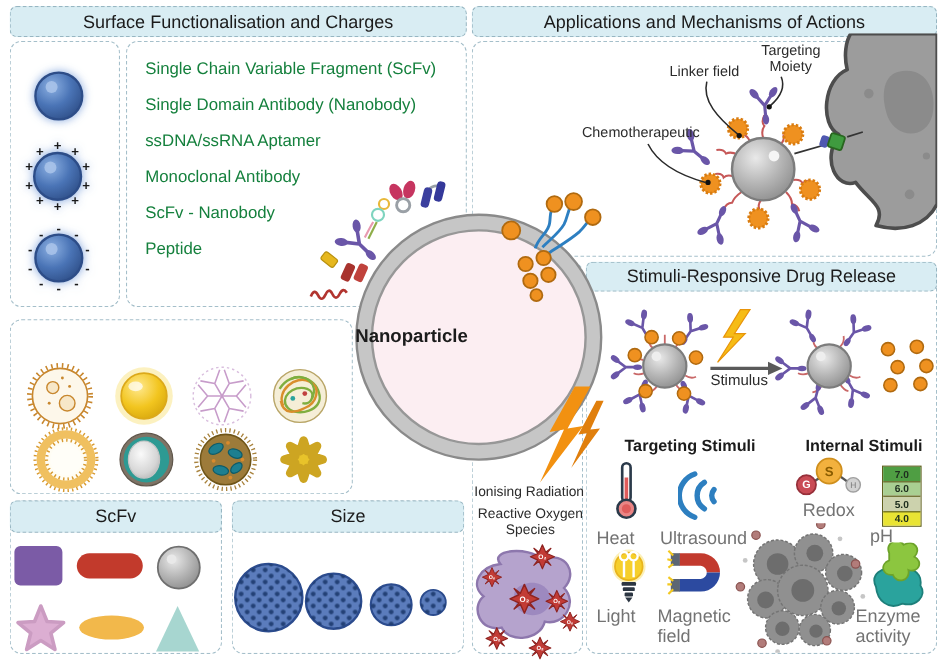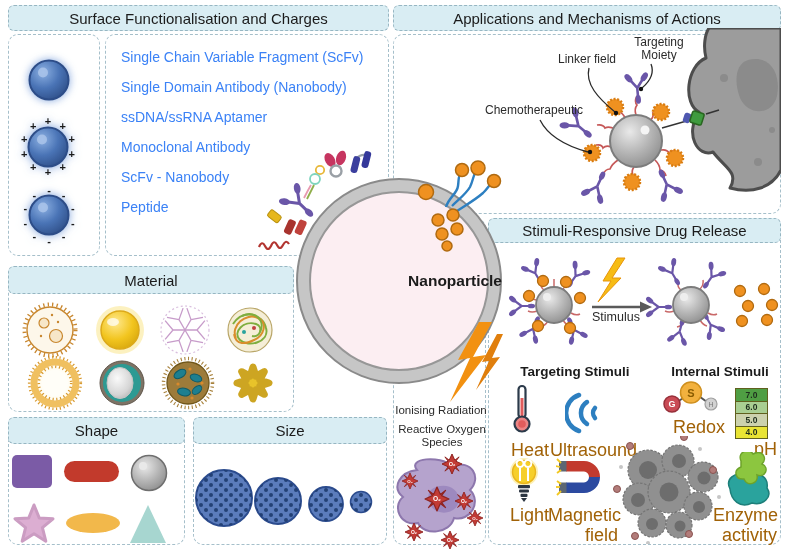--- a/index.html
+++ b/index.html
@@ -7,30 +7,30 @@
     font-family:"Liberation Sans",sans-serif;overflow:hidden;color:#1b1b1b}
   .band{position:absolute;z-index:2;background:#d9edf3;border:1.5px dashed #97b6c2;
     border-radius:6px;display:flex;align-items:center;justify-content:center;
     font-weight:400;font-size:15px;box-sizing:border-box}
   .panel{position:absolute;z-index:1;border:1.5px dashed #a5bfca;border-radius:10px;
     background:#fff;box-sizing:border-box}
   .art{position:absolute}
   .lbl{position:absolute;z-index:3;font-size:12px;color:#2b2b2b;text-align:center;line-height:1.12}
   .nowrap{white-space:nowrap}
   .h2{position:absolute;z-index:3;font-weight:700;font-size:13.5px;text-align:center}
-  .iclbl{position:absolute;z-index:3;font-size:18px;color:#a16207;text-align:right;line-height:1.1}
+  .iclbl{position:absolute;z-index:3;font-size:15px;color:#737373;text-align:left;line-height:1.1}
   .ligand-list{position:absolute;z-index:3;left:121px;top:42px}
-  .ligand-list div{height:30px;display:flex;align-items:center;font-size:14px;color:#3b82f6}
+  .ligand-list div{height:30px;display:flex;align-items:center;font-size:14px;color:#15803d}
   .chg{font-size:11px;font-weight:700;fill:#1a1a1a}
   .chgglow{filter:drop-shadow(0 0 4px rgba(110,150,215,.85))}
   #ring{position:absolute;z-index:4;left:296px;top:178px;width:206px;height:206px;
     border-radius:50%;background:#c6c6c6;border:2.5px solid #8a8a8a;box-sizing:border-box}
   #inner{position:absolute;z-index:4;left:309px;top:191px;width:180px;height:180px;
     border-radius:50%;background:#fceef2;border:2px solid #979797;box-sizing:border-box}
-  #np-label{position:absolute;z-index:5;left:296px;top:272px;width:206px;text-align:right;
+  #np-label{position:absolute;z-index:5;left:296px;top:272px;width:206px;text-align:left;
     font-weight:700;font-size:15.5px}
   .ph{position:absolute;z-index:3;left:735px;top:388px;width:33px;border:1.5px solid #60601e;box-sizing:border-box}
   .ph div{height:11.5px;border-top:1.2px solid #60601e;font-size:8.5px;font-weight:700;color:#1e2e1e;
     display:flex;align-items:center;justify-content:center}
   .ph div:first-child{border-top:none}
   .ph .c0{background:#4f9e43}.ph .c1{background:#a9cf92}.ph .c2{background:#ccd2ad}.ph .c3{background:#e9e434}
 </style>
 </head>
 <body>
 
@@ -71,22 +71,21 @@
       <g id="star8">
         <polygon points="10,0 3.8,2.8 7.1,7.1 2.8,3.8 0,10 -2.8,3.8 -7.1,7.1 -3.8,2.8 -10,0 -3.8,-2.8 -7.1,-7.1 -2.8,-3.8 0,-10 2.8,-3.8 7.1,-7.1 3.8,-2.8" fill="#c23b35" stroke="#8e2320" stroke-width="1" stroke-linejoin="round"></polygon>
         <text y="2" text-anchor="middle" font-size="5.5" font-weight="bold" fill="#fff">O₂</text>
       </g>
     </defs>
   </svg>
 
   <div class="band" style="left:8px;top:5px;width:381px;height:26px">Surface Functionalisation and Charges</div>
   <div class="band" style="left:393px;top:5px;width:388px;height:26px">Applications and Mechanisms of Actions</div>
   <div class="band" style="left:488px;top:218px;width:293px;height:25px;z-index:2">Stimuli-Responsive Drug Release</div>
-  <div class="band" style="left:8px;top:266px;width:286px;height:28px">Material</div>
-  <div class="band" style="left:8px;top:417px;width:177px;height:27px">Shape</div>
+  <div class="band" style="left:8px;top:417px;width:177px;height:27px">ScFv</div>
   <div class="band" style="left:193px;top:417px;width:194px;height:27px">Size</div>
 
   <div class="panel" style="left:8px;top:34px;width:92px;height:222px"></div>
   <div class="panel" style="left:105px;top:34px;width:284px;height:222px"></div>
   <div class="panel" style="left:393px;top:34px;width:388px;height:180px"></div>
   <div class="panel" style="left:393px;top:218px;width:93px;height:327px"></div>
   <div class="panel" style="left:488px;top:218px;width:293px;height:327px"></div>
   <div class="panel" style="left:8px;top:266px;width:286px;height:146px"></div>
   <div class="panel" style="left:8px;top:417px;width:177px;height:128px"></div>
   <div class="panel" style="left:193px;top:417px;width:194px;height:128px"></div>

